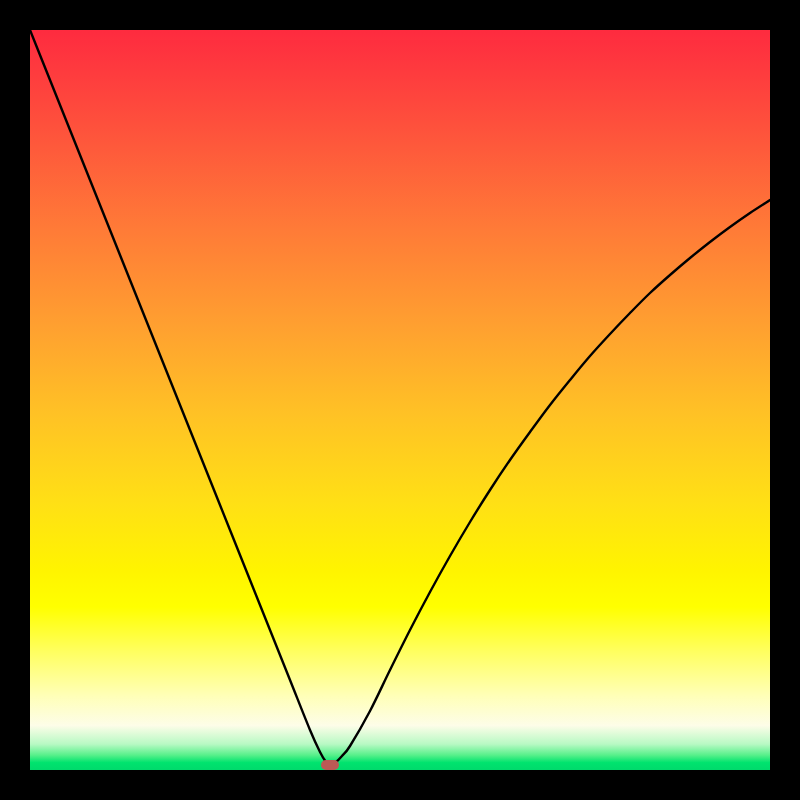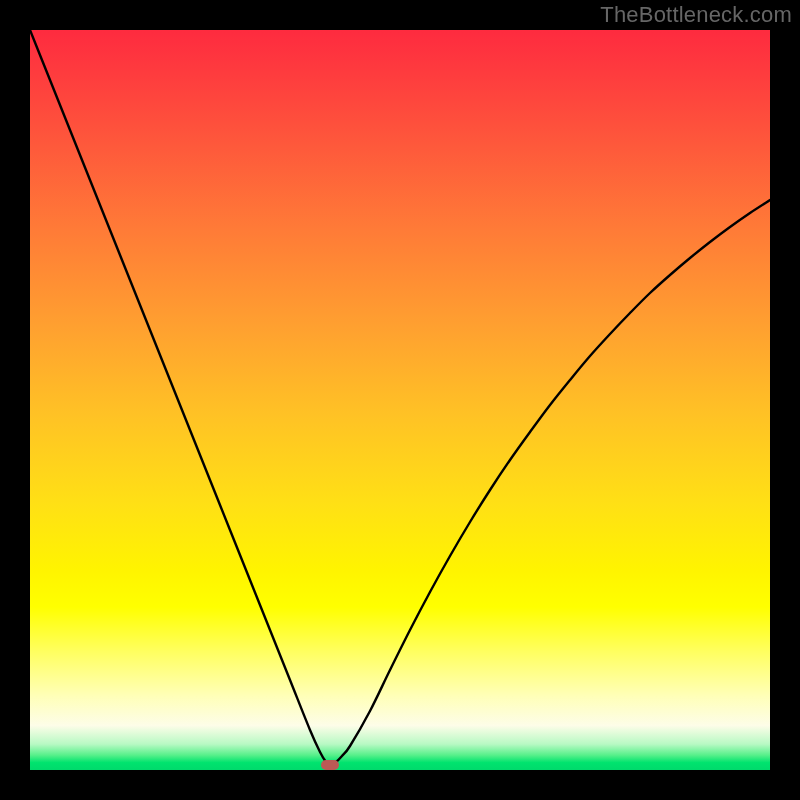--- a/index.html
+++ b/index.html
@@ -73,21 +73,20 @@
     height: 10px;
     border-radius: 5px;
     transform: translate(-50%, -50%);
   }
 </style>
 </head>
 <body>
 
 <div class="frame">
 
-  <div class="watermark">TheBottleneck.com</div>
 
   <div class="plot-area">
     <div class="gradient-bg"></div>
 
     <svg class="curve-svg" viewBox="0 0 740 740" preserveAspectRatio="none">
       <path id="bottleneck-path" fill="none" stroke="#000000" stroke-width="2.4" stroke-linecap="round" stroke-linejoin="round" d="M 0 0 C 3.33 8.33, 13.33 33.33, 20.00 50.00 C 26.67 66.67, 33.33 83.33, 40.00 100.00 C 46.67 116.67, 53.33 133.33, 60.00 150.00 C 66.67 166.67, 73.33 183.33, 80.00 200.00 C 86.67 216.67, 93.33 233.33, 100.00 250.00 C 106.67 266.67, 113.33 283.33, 120.00 300.00 C 126.67 316.67, 133.33 333.33, 140.00 350.00 C 146.67 366.67, 153.33 383.33, 160.00 400.00 C 166.67 416.67, 173.33 433.33, 180.00 450.00 C 186.67 466.67, 193.33 483.33, 200.00 500.00 C 206.67 516.67, 213.33 533.33, 220.00 550.00 C 226.67 566.67, 233.33 583.33, 240.00 600.00 C 246.67 616.67, 253.33 633.33, 260.00 650.00 C 266.67 666.67, 275.00 688.00, 280.00 700.00 C 285.00 712.00, 287.33 716.67, 290.00 722.00 C 292.67 727.33, 294.33 729.83, 296.00 732.00 C 297.67 734.17, 298.33 735.00, 300.00 735.00 C 301.67 735.00, 304.00 733.50, 306.00 732.00 C 308.00 730.50, 309.67 728.67, 312.00 726.00 C 314.33 723.33, 315.33 723.50, 320.00 716.00 C 324.67 708.50, 333.33 693.67, 340.00 681.00 C 346.67 668.33, 353.33 653.50, 360.00 640.00 C 366.67 626.50, 373.33 613.00, 380.00 600.00 C 386.67 587.00, 393.33 574.33, 400.00 562.00 C 406.67 549.67, 413.33 537.67, 420.00 526.00 C 426.67 514.33, 433.33 503.00, 440.00 492.00 C 446.67 481.00, 453.33 470.33, 460.00 460.00 C 466.67 449.67, 473.33 439.67, 480.00 430.00 C 486.67 420.33, 493.33 411.17, 500.00 402.00 C 506.67 392.83, 513.33 383.67, 520.00 375.00 C 526.67 366.33, 533.33 358.17, 540.00 350.00 C 546.67 341.83, 553.33 333.67, 560.00 326.00 C 566.67 318.33, 573.33 311.17, 580.00 304.00 C 586.67 296.83, 593.33 289.83, 600.00 283.00 C 606.67 276.17, 613.33 269.33, 620.00 263.00 C 626.67 256.67, 633.33 250.83, 640.00 245.00 C 646.67 239.17, 653.33 233.50, 660.00 228.00 C 666.67 222.50, 673.33 217.17, 680.00 212.00 C 686.67 206.83, 693.33 201.83, 700.00 197.00 C 706.67 192.17, 713.33 187.50, 720.00 183.00 C 726.67 178.50, 736.67 172.17, 740.00 170.00"></path>
     </svg>
 
     <div id="min-marker" class="minimum-marker" style="left: 300px; top: 735px; background: rgb(187, 90, 85);"></div>
   </div>

